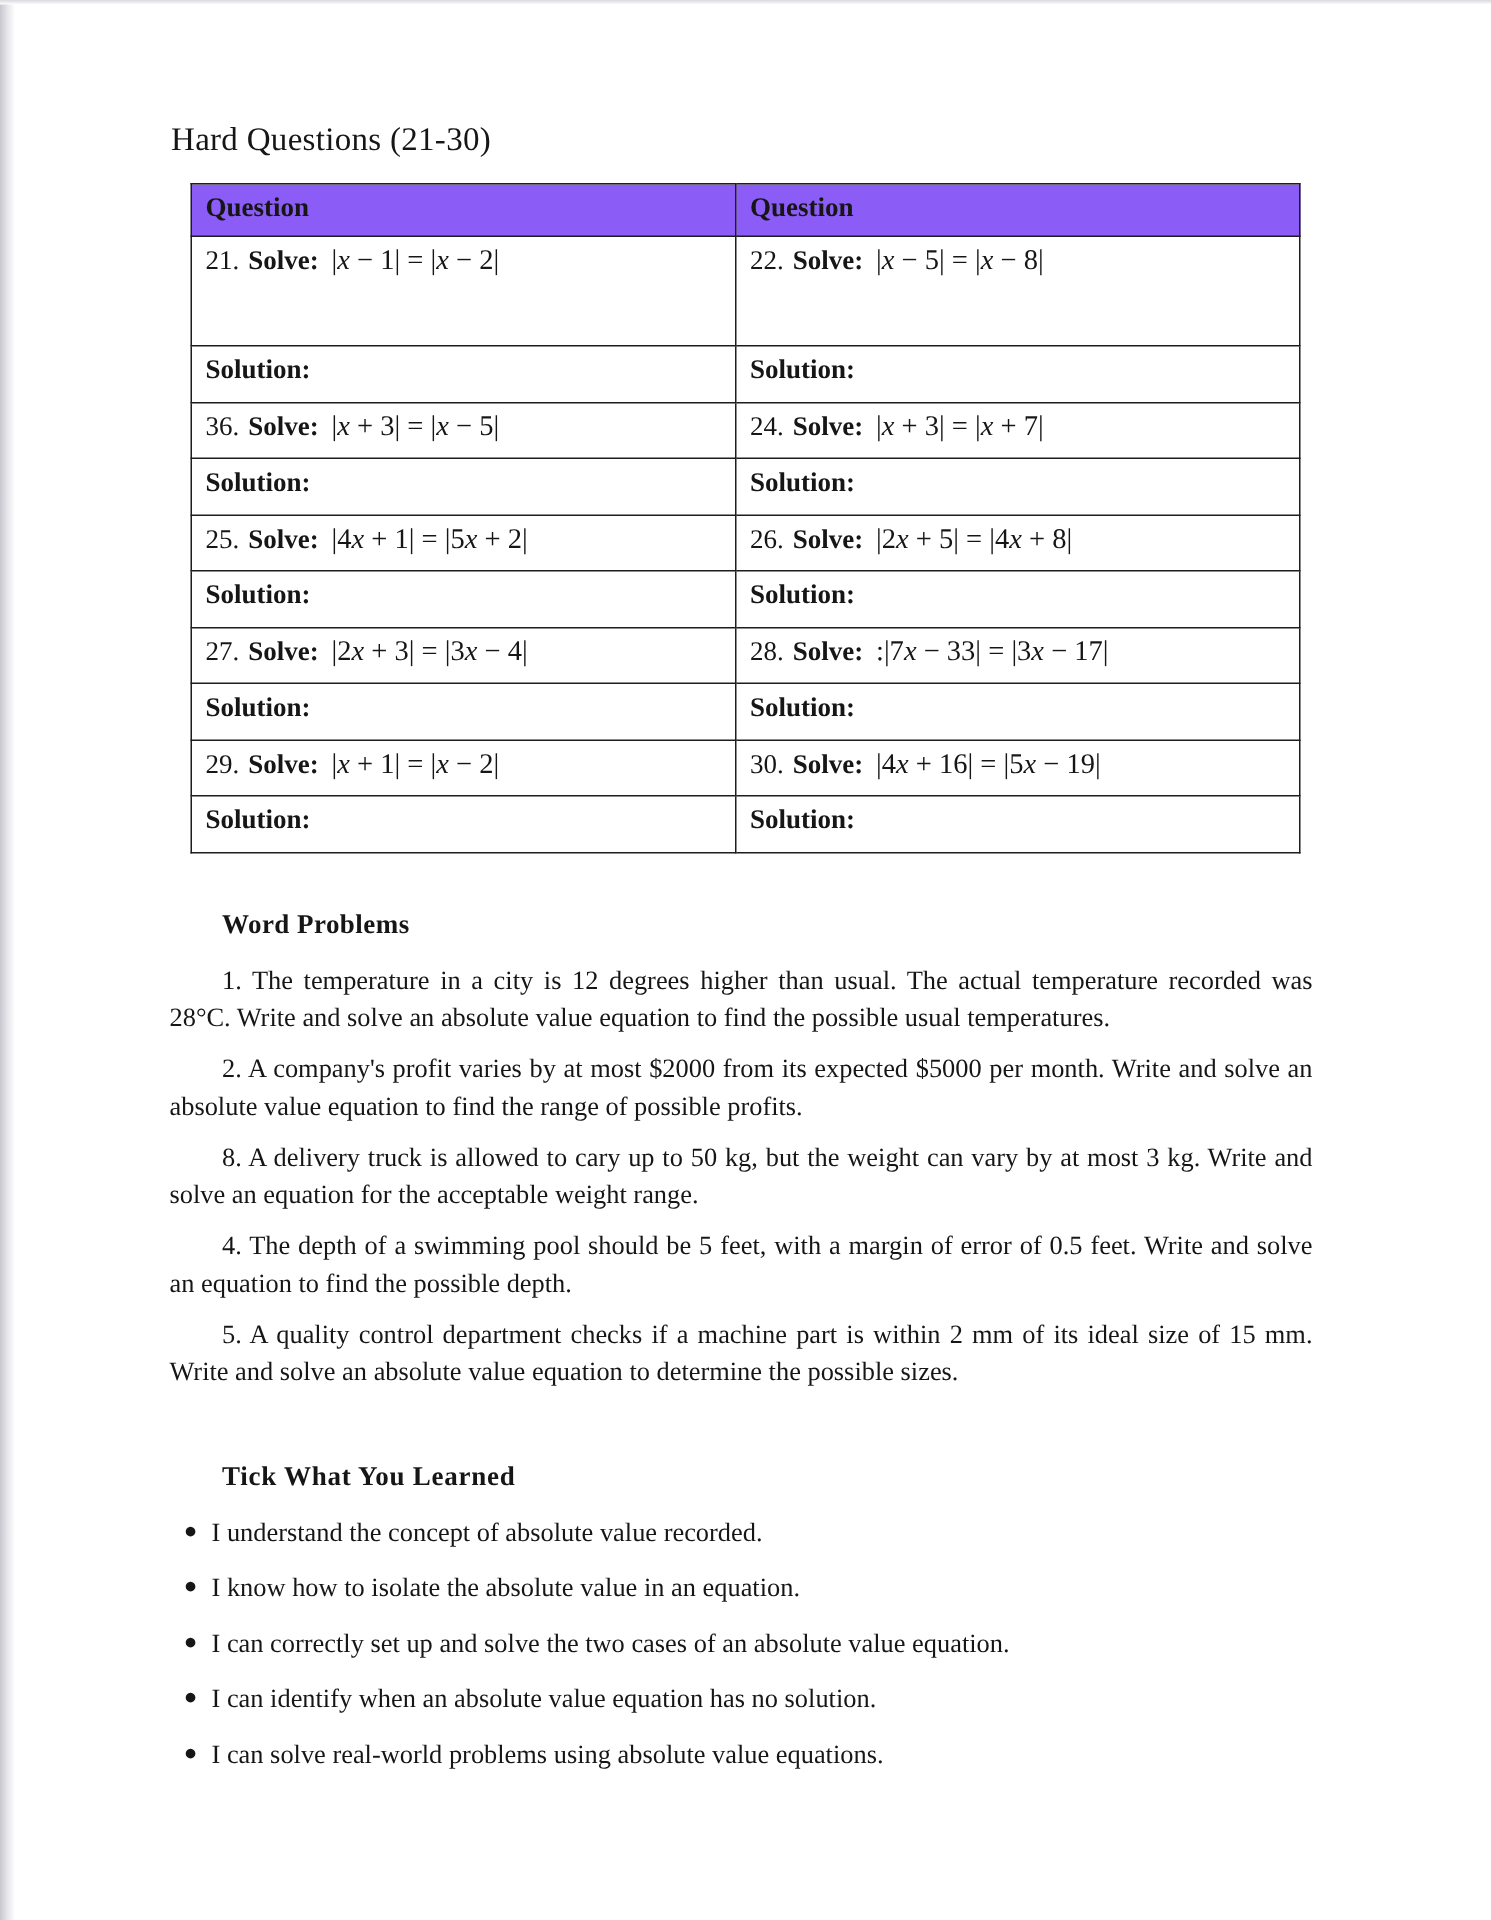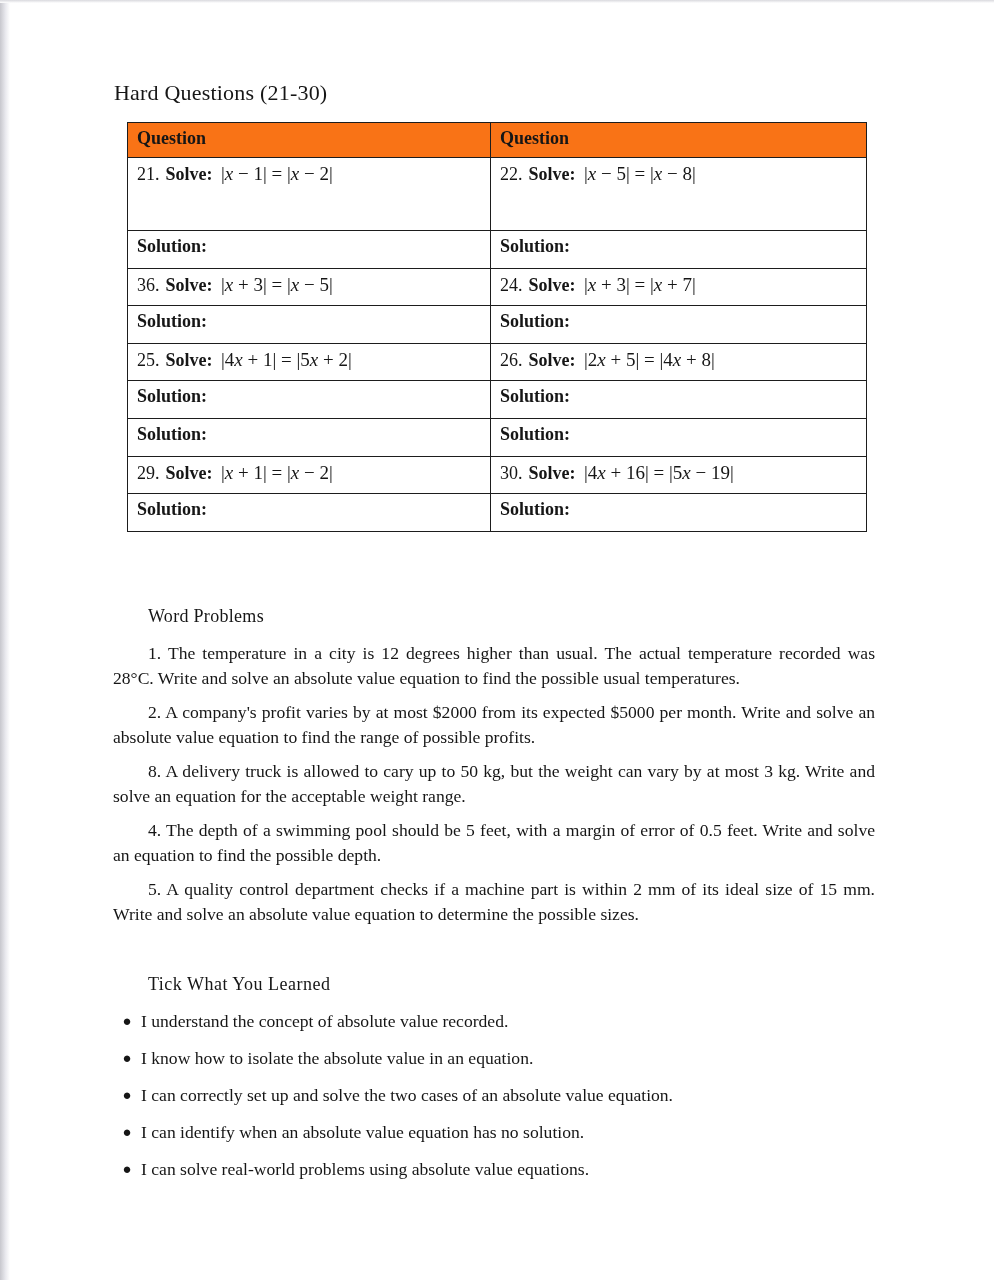--- a/index.html
+++ b/index.html
@@ -25,36 +25,36 @@
     position:absolute;left:127px;top:122px;width:739px;
     border-collapse:collapse;table-layout:fixed;
   }
   table.questions col.c1{width:363px;}
   table.questions col.c2{width:376px;}
   table.questions th, table.questions td{
     border:1.6px solid #1d1d1d;vertical-align:top;
     padding:5px 9px;text-align:left;
   }
   table.questions th{
-    background:#f97316;font-size:18px;font-weight:bold;height:24px;
+    background:#8b5cf6;font-size:18px;font-weight:bold;height:24px;
   }
   tr.row-q td{font-size:18px;height:26px;margin-top:32px;}
   tr.row-tall td{height:62px;}
   tr.row-sol td{font-size:18px;height:27px;}
   td .qnum{margin-right:6px;}
   td b.solve{margin-right:4px;}
   td .eq{font-size:19px;white-space:nowrap;}
   td .eq i{font-family:"Liberation Serif", serif;}
   td.pad-extra{padding-top:14px;padding-left:18px;}
   td.pad-first{padding-top:8px;}
   
   .section{position:absolute;left:113px;width:762px;}
   .wp{top:606px;}
   .section-heading{
-    font-size:18px;font-weight:normal;margin:0 0 14px 35px;letter-spacing:.3px;
+    font-size:18px;font-weight:bold;margin:0 0 14px 35px;letter-spacing:.3px;
   }
   .wp p{
     margin:0 0 9px 0;text-indent:35px;text-align:justify;
     font-size:17.6px;line-height:25px;
   }
   
   .cl{top:974px;}
   .cl .section-heading{letter-spacing:.5px;}
   .cl-item{
     display:flex;align-items:flex-start;
@@ -107,20 +107,24 @@
         <td><b>Solution:</b></td>
       </tr>
       <tr class="row-q">
         <td><span class="qnum">25.</span><b class="solve">Solve:</b> <span class="eq">|4<i>x</i> + 1| = |5<i>x</i> + 2|</span></td>
         <td><span class="qnum">26.</span><b class="solve">Solve:</b> <span class="eq">|2<i>x</i> + 5| = |4<i>x</i> + 8|</span></td>
       </tr>
       <tr class="row-sol">
         <td><b>Solution:</b></td>
         <td><b>Solution:</b></td>
       </tr>
+      <tr class="row-q">
+        <td><span class="qnum">27.</span><b class="solve">Solve:</b> <span class="eq">|2<i>x</i> + 3| = |3<i>x</i> − 4|</span></td>
+        <td><span class="qnum">28.</span><b class="solve">Solve:</b> <span class="eq">:|7<i>x</i> − 33| = |3<i>x</i> − 17|</span></td>
+      </tr>
       <tr class="row-sol">
         <td><b>Solution:</b></td>
         <td><b>Solution:</b></td>
       </tr>
       <tr class="row-q">
         <td><span class="qnum">29.</span><b class="solve">Solve:</b> <span class="eq">|<i>x</i> + 1| = |<i>x</i> − 2|</span></td>
         <td><span class="qnum">30.</span><b class="solve">Solve:</b> <span class="eq">|4<i>x</i> + 16| = |5<i>x</i> − 19|</span></td>
       </tr>
       <tr class="row-sol">
         <td><b>Solution:</b></td>

